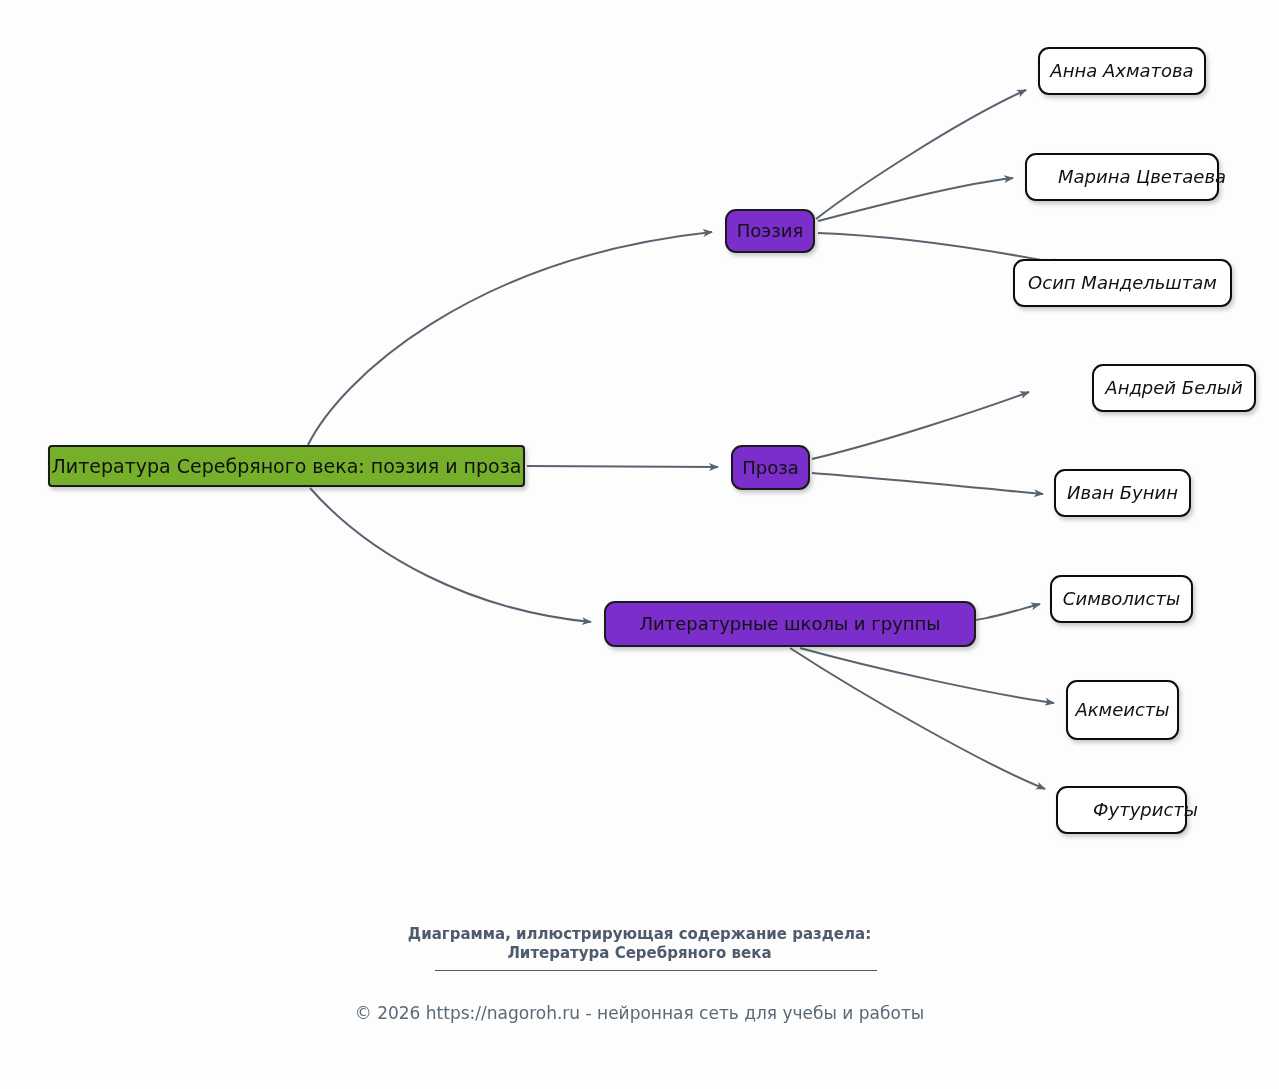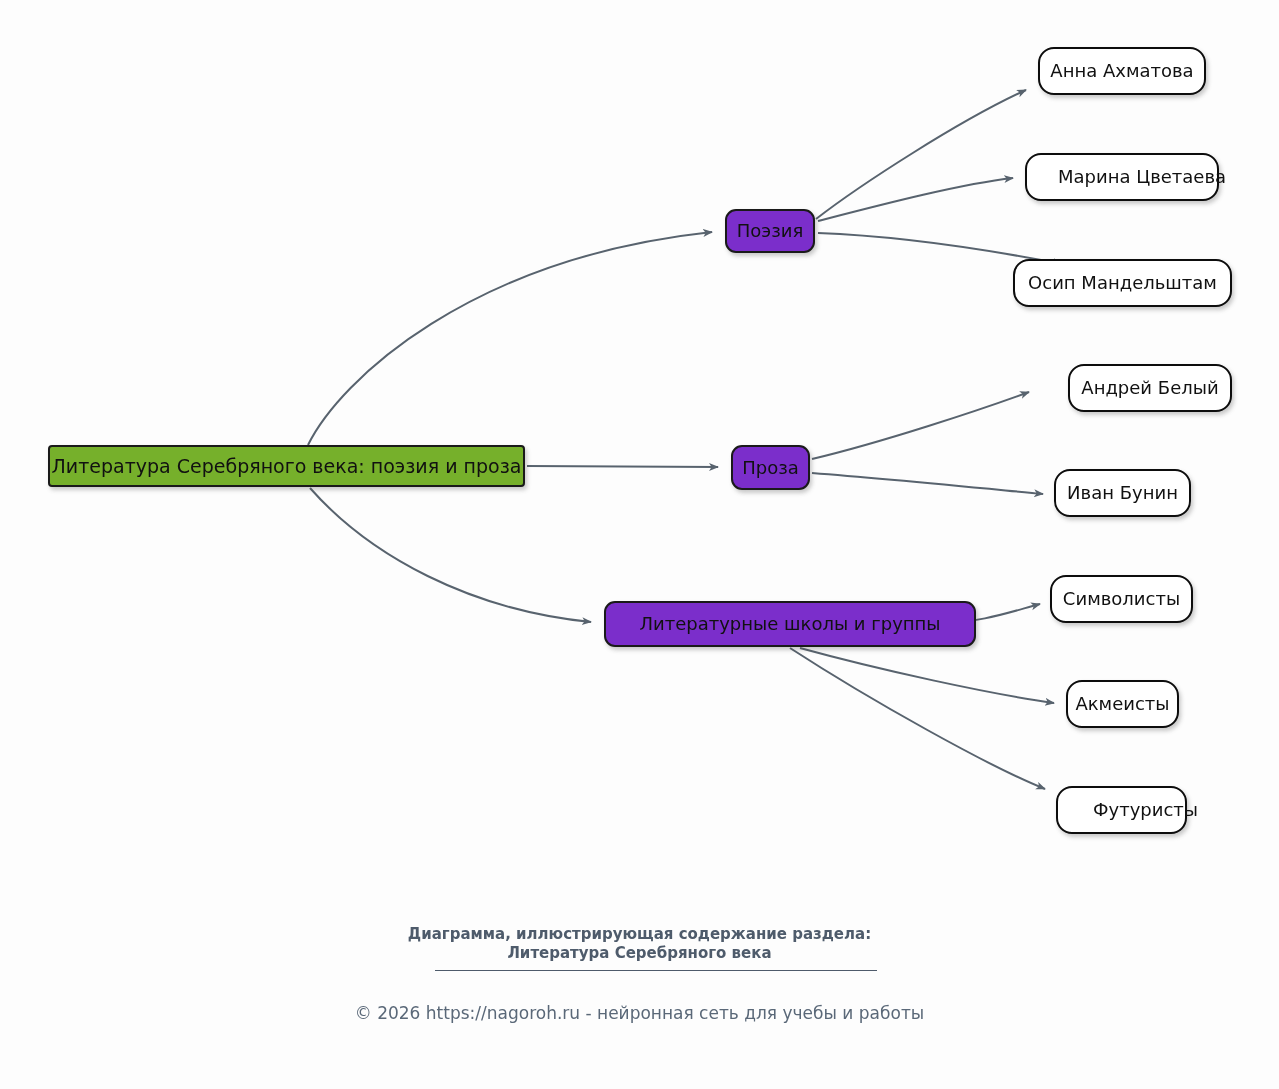--- a/index.html
+++ b/index.html
@@ -50,24 +50,25 @@
     background: #7b2ecb;
     border: 2px solid #1a1a1a;
     border-radius: 11px;
     color: #111111;
     font-size: 18px;
     box-shadow: 2px 3px 4px rgba(80,80,80,0.30);
   }
   .node-leaf {
     background: #ffffff;
     border: 2px solid #0d0d0d;
-    border-radius: 16px;
+    border-radius: 11px;
     color: #111111;
     font-size: 18px;
     box-shadow: 2px 3px 4px rgba(90,90,90,0.32);
+    font-style: italic;
   }
   .footer {
     position: absolute;
     left: 0;
     width: 1279px;
     text-align: center;
     margin-top: 8px;
   }
   .footer-title {
     top: 917px;
@@ -125,29 +126,29 @@
   <div class="node node-branch" style="left:725px; top:209px; width:90px; height:44px;">Поэзия</div>
 
   <div class="node node-leaf" style="left:1038px; top:47px; width:168px; height:48px;">Анна Ахматова</div>
 
   <div class="node node-leaf" style="left:1025px; top:153px; width:194px; height:48px;padding-left:40px;">Марина Цветаева</div>
 
   <div class="node node-leaf" style="left:1013px; top:259px; width:219px; height:48px;">Осип Мандельштам</div>
 
   <div class="node node-branch" style="left:731px; top:445px; width:79px; height:45px;">Проза</div>
 
-  <div class="node node-leaf" style="left:1068px; top:364px; width:164px; height:48px;">Андрей Белый</div>
+  <div class="node node-leaf" style="left:1092px; top:364px; width:164px; height:48px;">Андрей Белый</div>
 
   <div class="node node-leaf" style="left:1054px; top:469px; width:137px; height:48px;">Иван Бунин</div>
 
   <div class="node node-branch" style="left:604px; top:601px; width:372px; height:46px;">Литературные школы и группы</div>
 
   <div class="node node-leaf" style="left:1050px; top:575px; width:143px; height:48px;">Символисты</div>
 
-  <div class="node node-leaf" style="left:1066px; top:680px; width:113px; height:48px;">Акмеисты</div>
+  <div class="node node-leaf" style="left:1066px; top:680px; width:113px; height:60px;">Акмеисты</div>
 
   <div class="node node-leaf" style="left:1056px; top:786px; width:131px; height:48px;padding-left:48px;">Футуристы</div>
 
   <div class="footer footer-title">
     <div>Диаграмма, иллюстрирующая содержание раздела:</div>
     <div>Литература Серебряного века</div>
   </div>
 
   <div class="footer-rule"></div>
 

